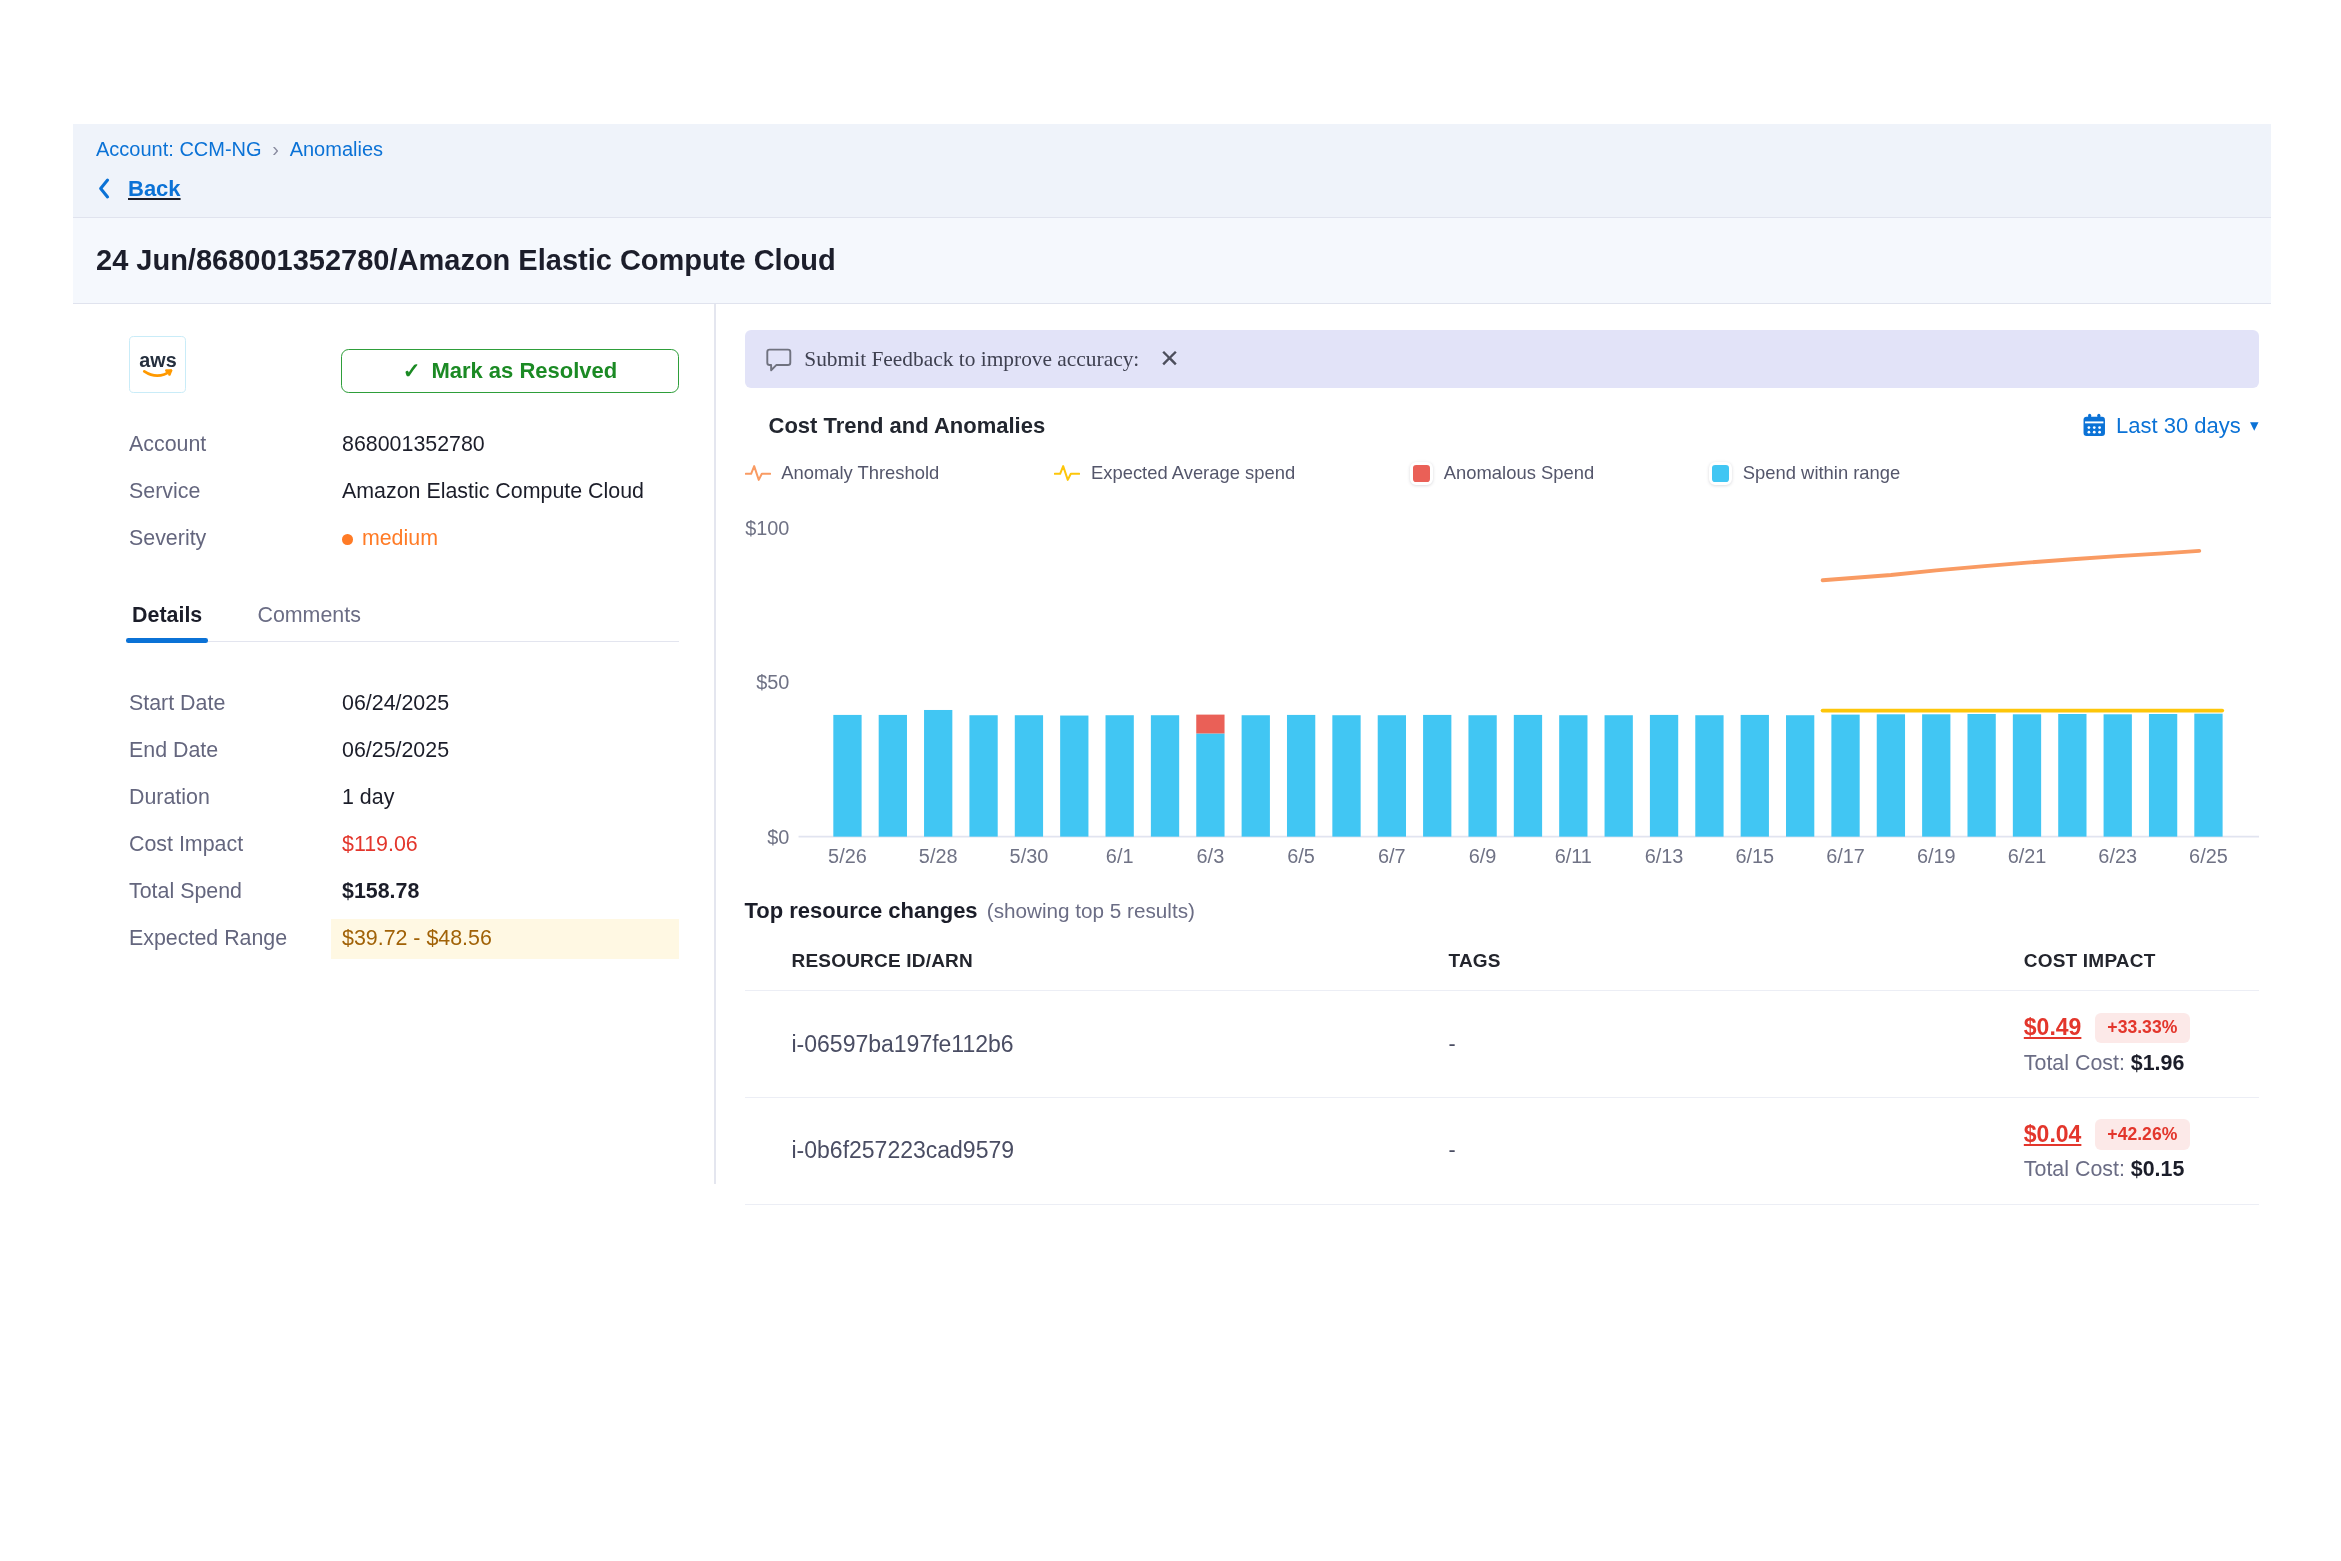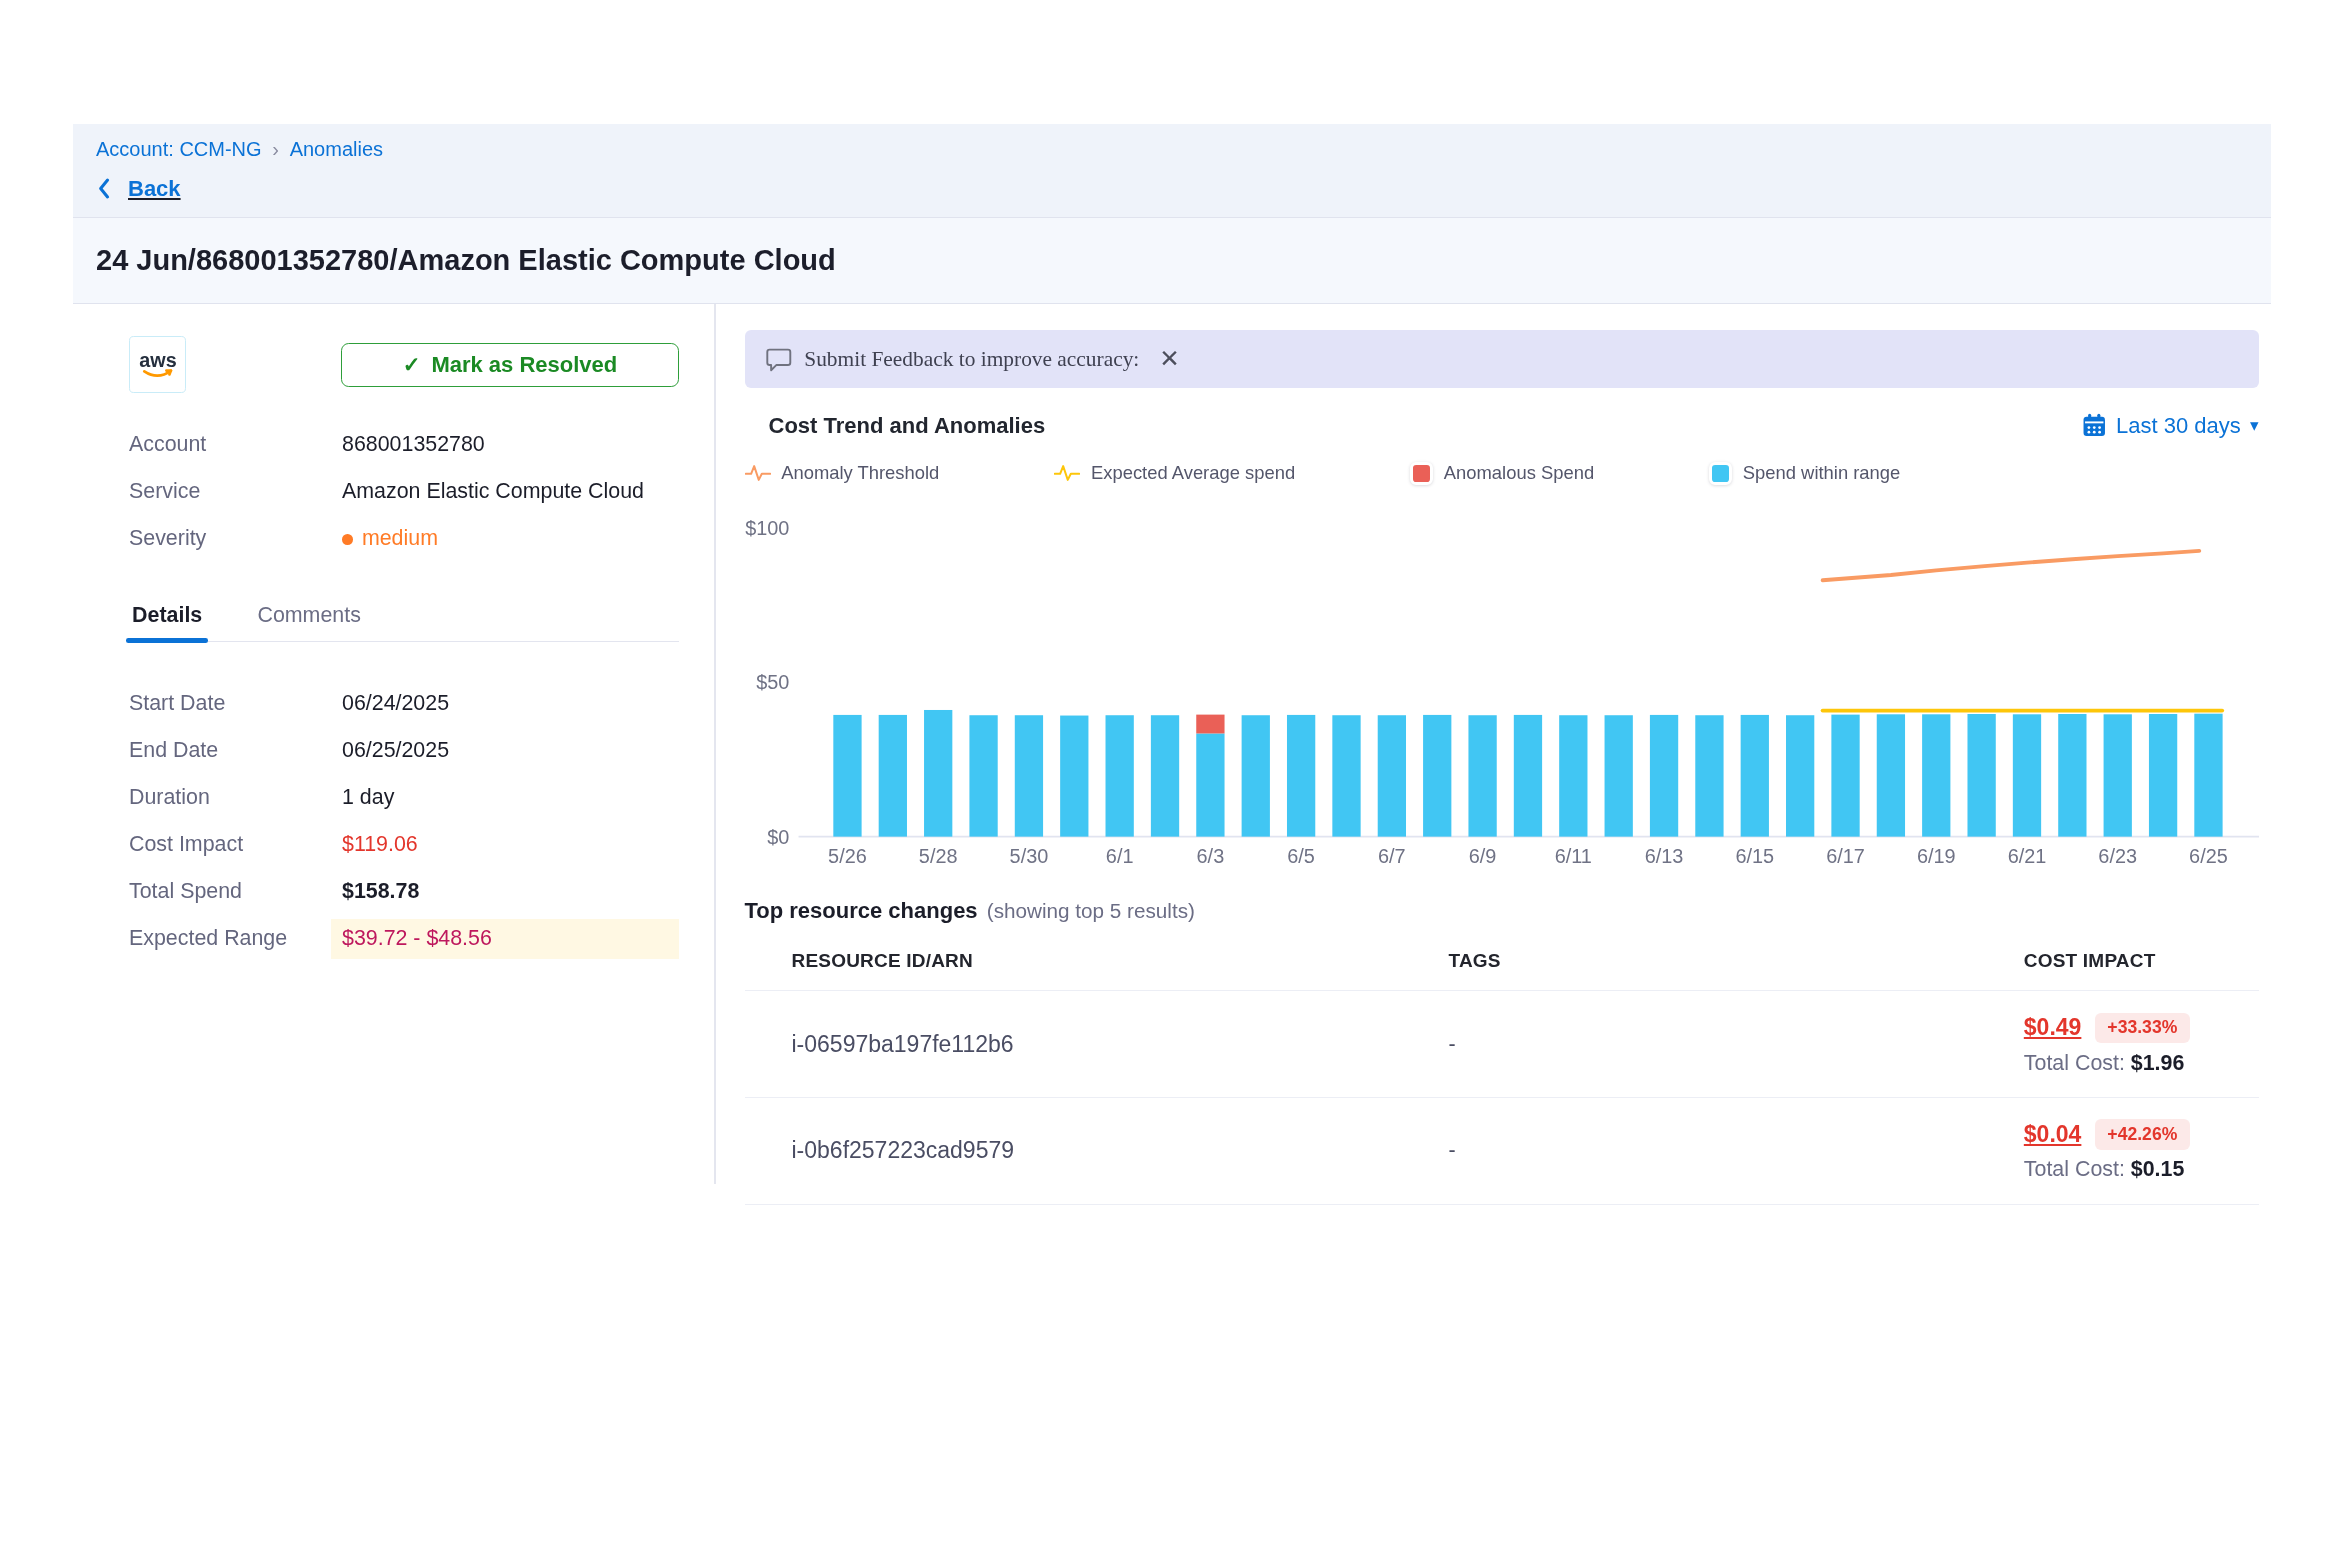--- a/index.html
+++ b/index.html
@@ -18,37 +18,37 @@
     display:flex; align-items:center; padding-left:23px; }
   .band2 h1 { font-size:29px; font-weight:700; color:#1c1e2b; }
 
   
   .content { display:flex; background:#fff; }
   .left-panel { width:641px; flex:none; padding:32px 35px 0 56px; }
   .v-divider { width:1.5px; flex:none; background:#e4e6ef; height:880px; }
   .right-panel { width:1556px; flex:none; padding:26px 13px 0 29px; }
 
   
-  .logo-row { display:flex; align-items:center; }
+  .logo-row { display:flex; align-items:flex-end; }
   .aws-box { width:57px; height:57px; border:1.5px solid #c9ecf8; border-radius:4.6px;
     background:#fff; display:flex; align-items:center; justify-content:center; }
   .resolve-btn { margin-left:auto; width:338px; height:44px; border:1.5px solid #2e9e3a;
     border-radius:7.7px; background:#fff; color:#1b8a24; font-weight:700; font-size:22px;
     font-family:inherit; display:flex; align-items:center; justify-content:center; gap:10.7px; cursor:pointer; }
   .check-glyph { font-size:21.4px; font-weight:700; }
   .fields { margin-top:27.6px; }
   .srow, .drow { display:flex; align-items:center; height:47px; }
   .dlabel { width:213px; flex:none; font-size:21.4px; color:#64667e; }
   .dval { font-size:21.4px; color:#1b1d29; }
   .sev-dot { width:10.7px; height:10.7px; border-radius:50%; background:#ff7b26;
     display:inline-block; margin-right:9.2px; }
   .v-severity { color:#ff7b26; }
   .v-red { color:#e3362c; }
   .v-bold { font-weight:700; }
-  .v-range { color:#be185d; background:#fff8e3; padding:7.7px 10.7px; margin-left:-10.7px;
+  .v-range { color:#a16207; background:#fff8e3; padding:7.7px 10.7px; margin-left:-10.7px;
     width:356px; }
   .tabs { display:flex; gap:49px; border-bottom:1.5px solid #e3e5ef; margin-top:41px; }
   .tab { padding:0 3.1px 13.8px; font-size:21.4px; color:#6b6d85; position:relative; cursor:pointer; }
   .tab.active { color:#1b1d29; font-weight:700; }
   .tab.active::after { content:''; position:absolute; left:-3.1px; right:-3.1px; bottom:-1.5px;
     height:4.6px; border-radius:2.3px; background:#0b72d6; }
   .detail-rows { margin-top:38px; }
 
   
   .feedback-bar { height:58px; border-radius:6.1px; background:#e2e3f8; display:flex;

